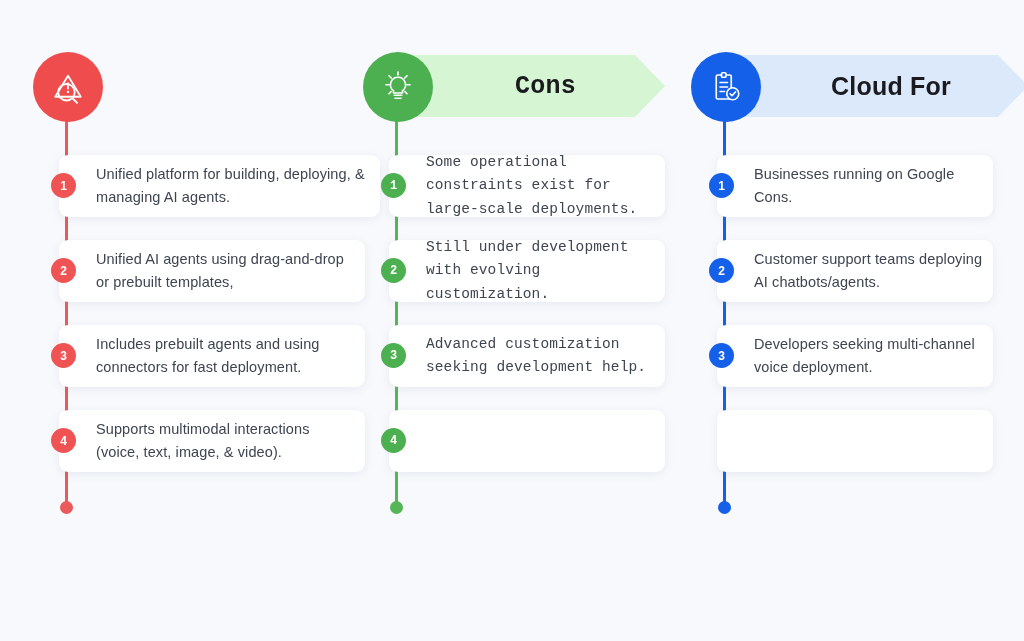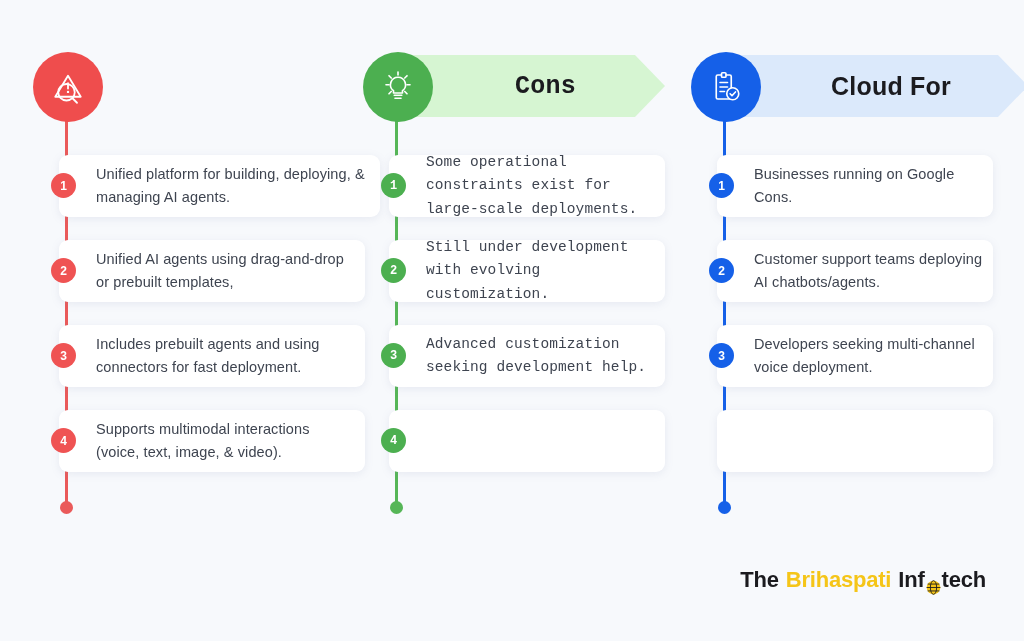--- a/index.html
+++ b/index.html
@@ -304,31 +304,14 @@
       <div class="badge">3</div>
     </div>
     <div class="item i3">
       <div class="card">
         <div class="card-text"></div>
       </div>
 
     </div>
   </div>
 
-  <div class="logo">
-    <span class="logo-the">The</span>
-    <span class="logo-brand">Brihaspati</span>
-    <span class="logo-inf">Inf</span>
-    <span class="logo-globe">
-      <svg viewBox="0 0 24 24" width="15" height="15">
-        <circle cx="12" cy="12" r="11" fill="#f5c518"></circle>
-        <g fill="none" stroke="#1b1b1f" stroke-width="1.4">
-          <ellipse cx="12" cy="12" rx="5" ry="11"></ellipse>
-          <line x1="1" y1="12" x2="23" y2="12"></line>
-          <line x1="2.6" y1="6.5" x2="21.4" y2="6.5"></line>
-          <line x1="2.6" y1="17.5" x2="21.4" y2="17.5"></line>
-        </g>
-      </svg>
-    </span>
-    <span class="logo-tech">tech</span>
-  </div>
 
 </div>
 
 </body></html>

